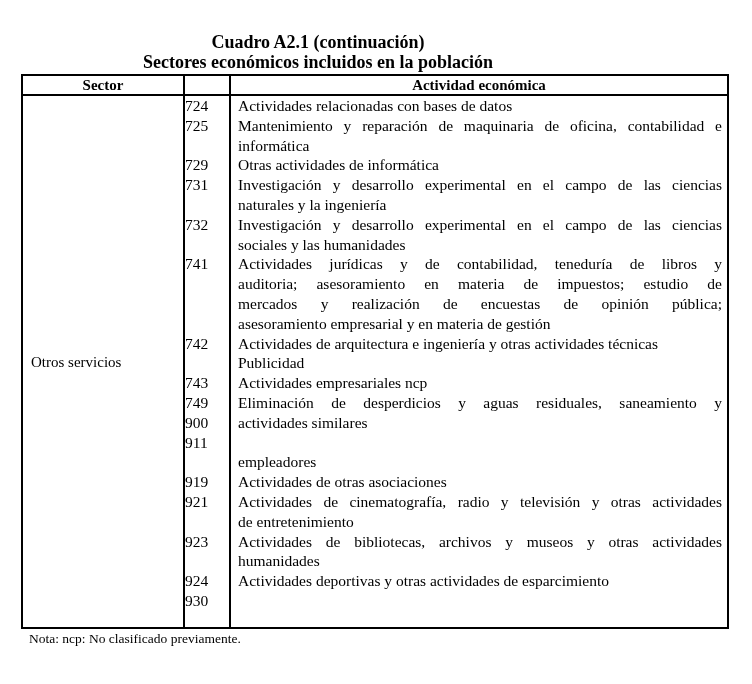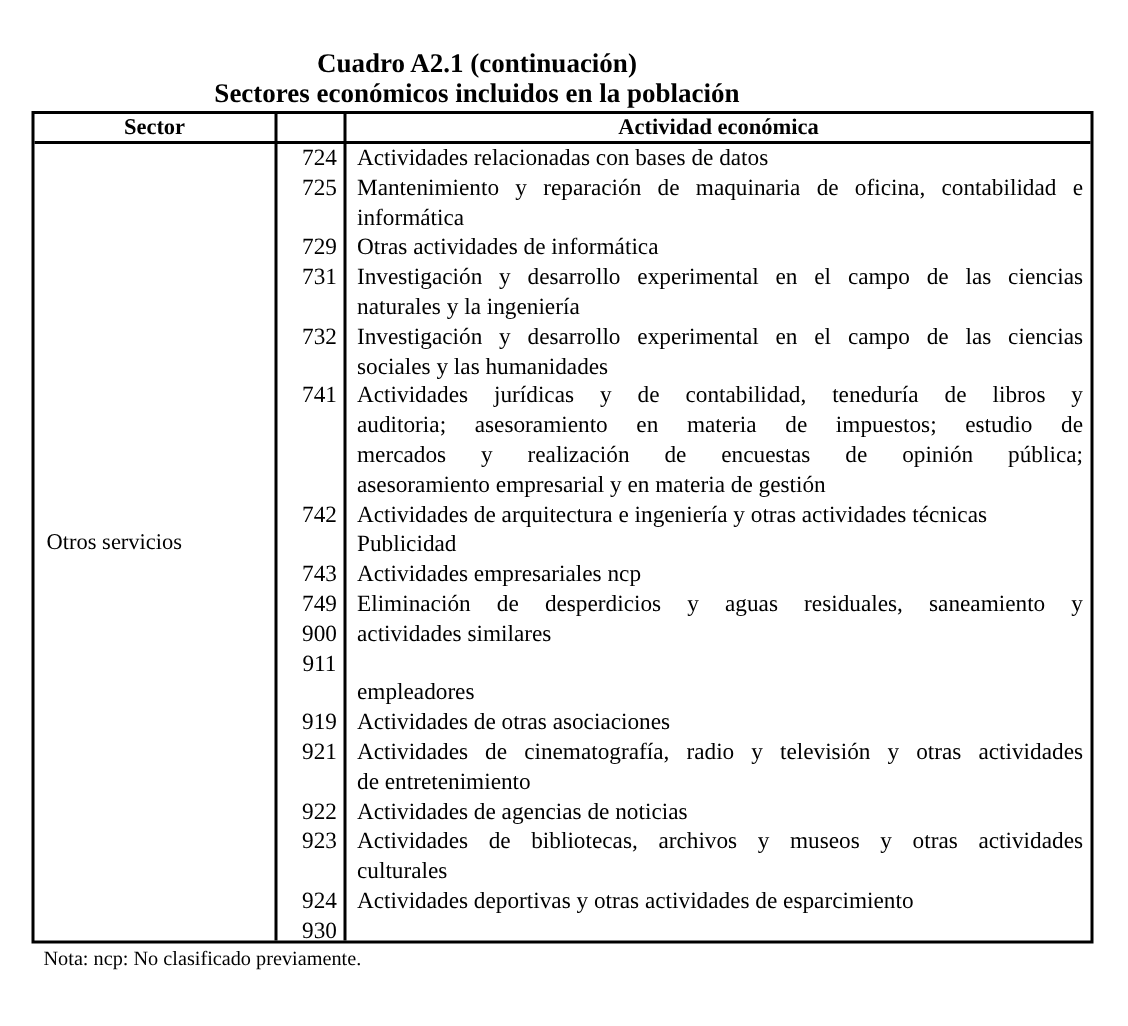--- a/index.html
+++ b/index.html
@@ -29,21 +29,21 @@
   .hdr.sector { left: 0; width: 160px; }
   .hdr.code { left: 162px; width: 44px; }
   .hdr.act { left: 208px; right: 0; }
 
   .sector-label {
     position: absolute; left: 8px; top: 276px; font-size: 15px; line-height: 20px; font-family: Liberation Serif, serif;
   }
 
   .body-lines { position: absolute; left: 0; right: 0; top: 20px; }
   .line { position: relative; height: 19.8px; font-size: 15.5px; line-height: 19.8px; }
-  .line .code { position: absolute; left: 162px; width: 56px; text-align: center; }
+  .line .code { position: absolute; left: 162px; width: 56px; text-align: left; }
   .line .txt {
     position: absolute; left: 215px; width: 484px; white-space: nowrap;
   }
   .line .txt.j { text-align: justify; text-align-last: justify; white-space: normal; overflow: hidden; height: 19.8px; }
 
   .note {
     position: absolute; left: 29px; top: 631px; font-size: 13.5px; line-height: 16px;
   }
 </style>
 </head>
@@ -145,30 +145,26 @@
       </div>
       <div class="line">
         <span class="code">921</span>
         <span class="txt j">Actividades de cinematografía, radio y televisión y otras actividades</span>
       </div>
       <div class="line">
         <span class="code"></span>
         <span class="txt">de entretenimiento</span>
       </div>
       <div class="line">
-        <span class="code">922</span>
-        <span class="txt">Actividades de agencias de noticias</span>
-      </div>
-      <div class="line">
         <span class="code">923</span>
         <span class="txt j">Actividades de bibliotecas, archivos y museos y otras actividades</span>
       </div>
       <div class="line">
         <span class="code"></span>
-        <span class="txt">culturales</span>
+        <span class="txt">humanidades</span>
       </div>
       <div class="line">
         <span class="code">924</span>
         <span class="txt">Actividades deportivas y otras actividades de esparcimiento</span>
       </div>
       <div class="line">
         <span class="code">930</span>
       </div>
     </div>
 </div>

